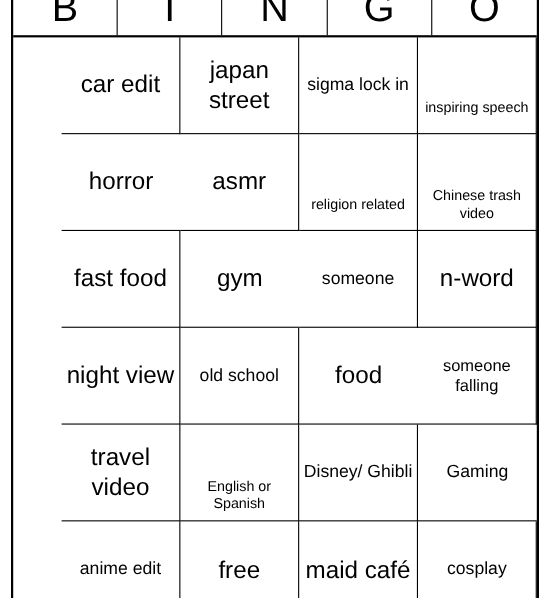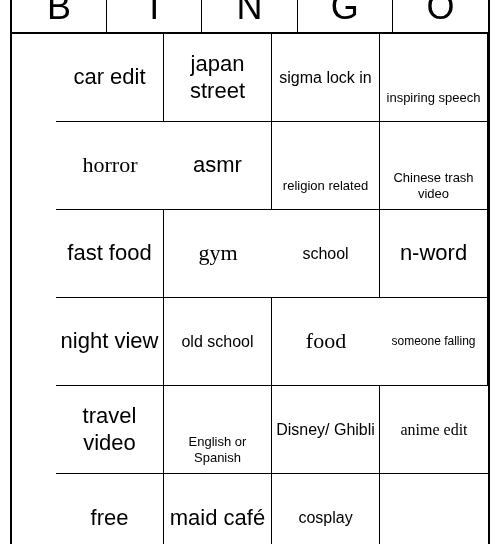--- a/index.html
+++ b/index.html
@@ -54,21 +54,20 @@
       min-height: 88px;
       display: flex;
       align-items: center;
       justify-content: center;
       text-align: center;
       padding: 4px;
     }
 
     .bingo-cell:nth-child(5n) {
       border-right: none;
-      font-family: Liberation Serif, serif;
     }
 
     .bingo-cell:nth-child(n+21) {
       border-bottom: none;
     }
 
     .bingo-cell span {
       line-height: 1.2;
     }
 
@@ -79,21 +78,21 @@
     .text-medium {
       font-size: 16px;
     }
 
     .text-small {
       font-size: 13px;
       margin-top: 40px;
     }
 
     .text-xsmall {
-      font-size: 12px;
+      font-size: 15px;
     }
   </style>
 </head>
 <body>
 
 <div class="bingo-card">
   <div class="bingo-header">
     <div class="bingo-header-cell">B</div>
     <div class="bingo-header-cell">I</div>
     <div class="bingo-header-cell">N</div>
@@ -125,21 +124,21 @@
       <div class="bingo-cell">
         <span class="text-small">Chinese trash video</span>
       </div>
       <div class="bingo-cell">
         <span class="text-large">fast food</span>
       </div>
       <div class="bingo-cell">
         <span class="text-large">gym</span>
       </div>
       <div class="bingo-cell">
-        <span class="text-medium">school</span>
+        <span class="text-medium">someone</span>
       </div>
       <div class="bingo-cell">
         <span class="text-large">n-word</span>
       </div>
       <div class="bingo-cell">
         <span class="text-large">night view</span>
       </div>
       <div class="bingo-cell">
         <span class="text-medium">old school</span>
       </div>
@@ -152,20 +151,23 @@
       <div class="bingo-cell">
         <span class="text-large">travel video</span>
       </div>
       <div class="bingo-cell">
         <span class="text-small">English or Spanish</span>
       </div>
       <div class="bingo-cell">
         <span class="text-medium">Disney/ Ghibli</span>
       </div>
       <div class="bingo-cell">
+        <span class="text-medium">Gaming</span>
+      </div>
+      <div class="bingo-cell">
         <span class="text-medium">anime edit</span>
       </div>
       <div class="bingo-cell">
         <span class="text-large">free</span>
       </div>
       <div class="bingo-cell">
         <span class="text-large">maid café</span>
       </div>
       <div class="bingo-cell">
         <span class="text-medium">cosplay</span>

